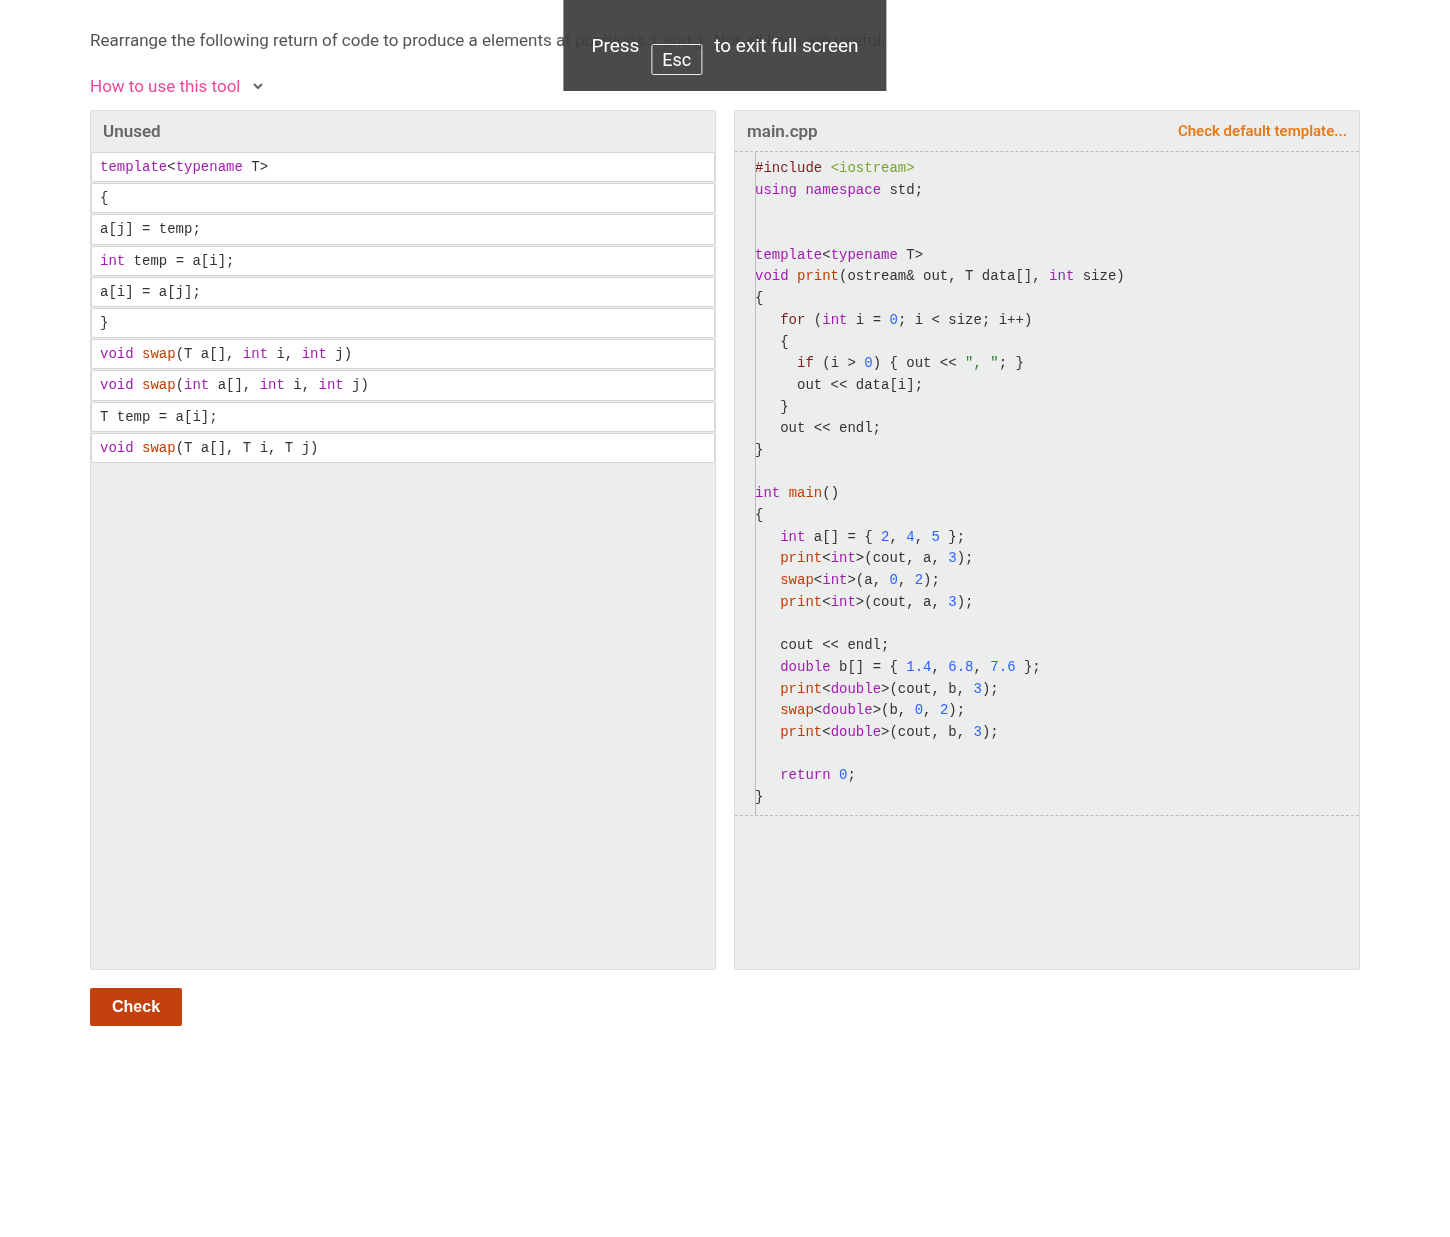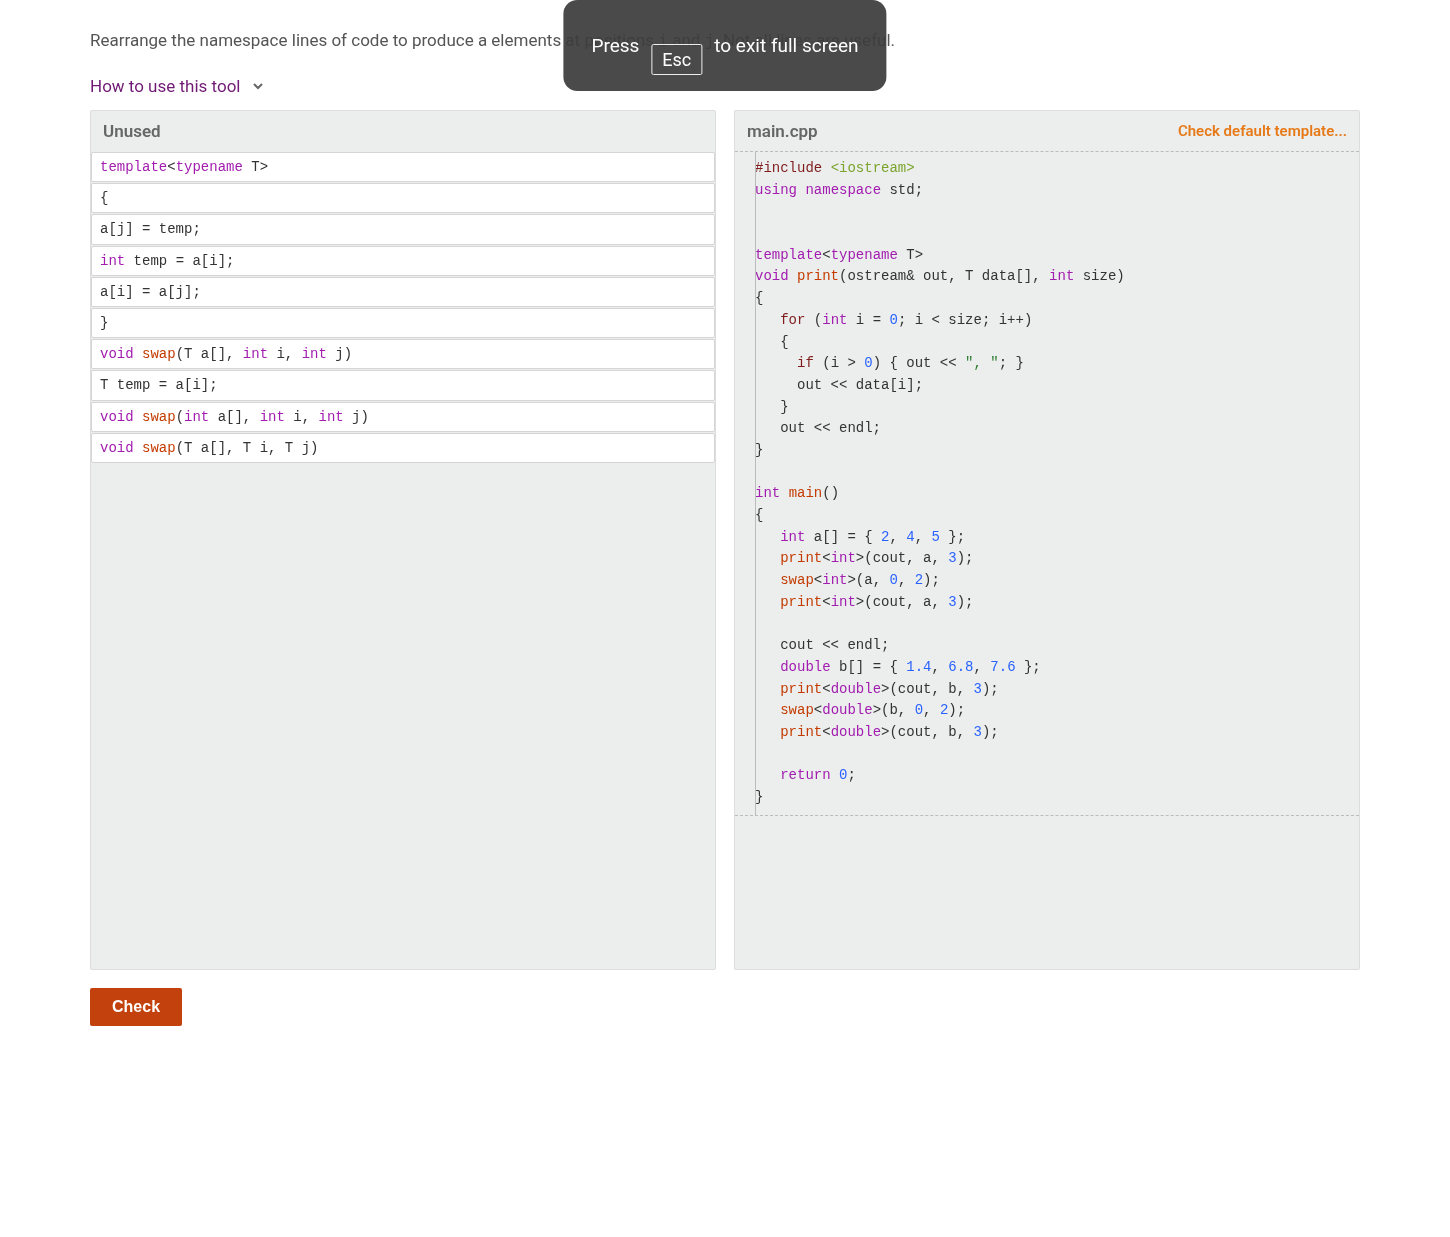--- a/index.html
+++ b/index.html
@@ -17,21 +17,21 @@
   font-size: 17px;
   color: #555;
   margin-top: 28px;
   line-height: 1.5;
 }
 .instr code {
   font-family: "Courier New", monospace;
   font-size: 16px;
 }
 .howto {
-  color: #701a75;
+  color: #ec4899;
   font-size: 17px;
   margin-top: 22px;
   display: flex;
   align-items: center;
   gap: 10px;
   cursor: pointer;
 }
 .howto svg { width: 16px; height: 16px; }
 .panels {
   display: flex;
@@ -117,21 +117,20 @@
   left: 50%;
   transform: translateX(-50%);
   background: rgba(60,60,60,0.93);
   color: #fff;
   font-size: 19px;
   display: flex;
   align-items: center;
   gap: 12px;
   padding: 16px 28px;
   z-index: 100;
-  border-radius: 14px;
 }
 .fs-key {
   border: 1px solid #eee;
   padding: 4px 10px;
   border-radius: 2px;
   font-size: 18px;
   margin-top: 28px;
 }
 </style>
 </head>
@@ -139,21 +138,21 @@
 
 <div class="fs-notice">
   <span>Press</span>
   <span class="fs-key">Esc</span>
   <span>to exit full screen</span>
 </div>
 
 <div class="container">
 
   <p class="instr">
-    <span>Rearrange the namespace lines of code to produce a </span><span>elements at positions </span><code>i</code><span> and </span><code>j</code><span>. Not all lines are useful.</span>
+    <span>Rearrange the following return of code to produce a </span><span>elements at positions </span><code>i</code><span> and </span><code>j</code><span>. Not all lines are useful.</span>
   </p>
 
   <div class="howto">
     <span>How to use this tool</span>
     <svg viewBox="0 0 24 24" fill="none" stroke="#666" stroke-width="3">
         <polyline points="6 9 12 15 18 9"></polyline>
       </svg>
   </div>
 
   <div class="panels">
@@ -163,22 +162,22 @@
         <span>Unused</span>
       </div>
       <div class="tile-list" id="unused-tiles">
           <div class="tile"><span class="kw">template</span><span>&lt;</span><span class="kw">typename</span><span> T&gt;</span></div>
           <div class="tile"><span>{</span></div>
           <div class="tile"><span>a[j] = temp;</span></div>
           <div class="tile"><span class="kw">int</span><span> temp = a[i];</span></div>
           <div class="tile"><span>a[i] = a[j];</span></div>
           <div class="tile"><span>}</span></div>
           <div class="tile"><span class="kw">void</span><span> </span><span class="fn">swap</span><span>(T a[], </span><span class="kw">int</span><span> i, </span><span class="kw">int</span><span> j)</span></div>
+          <div class="tile"><span class="kw">void</span><span> </span><span class="fn">swap</span><span>(</span><span class="kw">int</span><span> a[], </span><span class="kw">int</span><span> i, </span><span class="kw">int</span><span> j)</span></div>
           <div class="tile"><span>T temp = a[i];</span></div>
-          <div class="tile"><span class="kw">void</span><span> </span><span class="fn">swap</span><span>(</span><span class="kw">int</span><span> a[], </span><span class="kw">int</span><span> i, </span><span class="kw">int</span><span> j)</span></div>
           <div class="tile"><span class="kw">void</span><span> </span><span class="fn">swap</span><span>(T a[], T i, T j)</span></div>
         </div>
     </div>
 
     <div class="panel panel-main">
       <div class="panel-header">
         <span>main.cpp</span>
         <span class="load-link">Check default template...</span>
       </div>
       <div class="editor">

